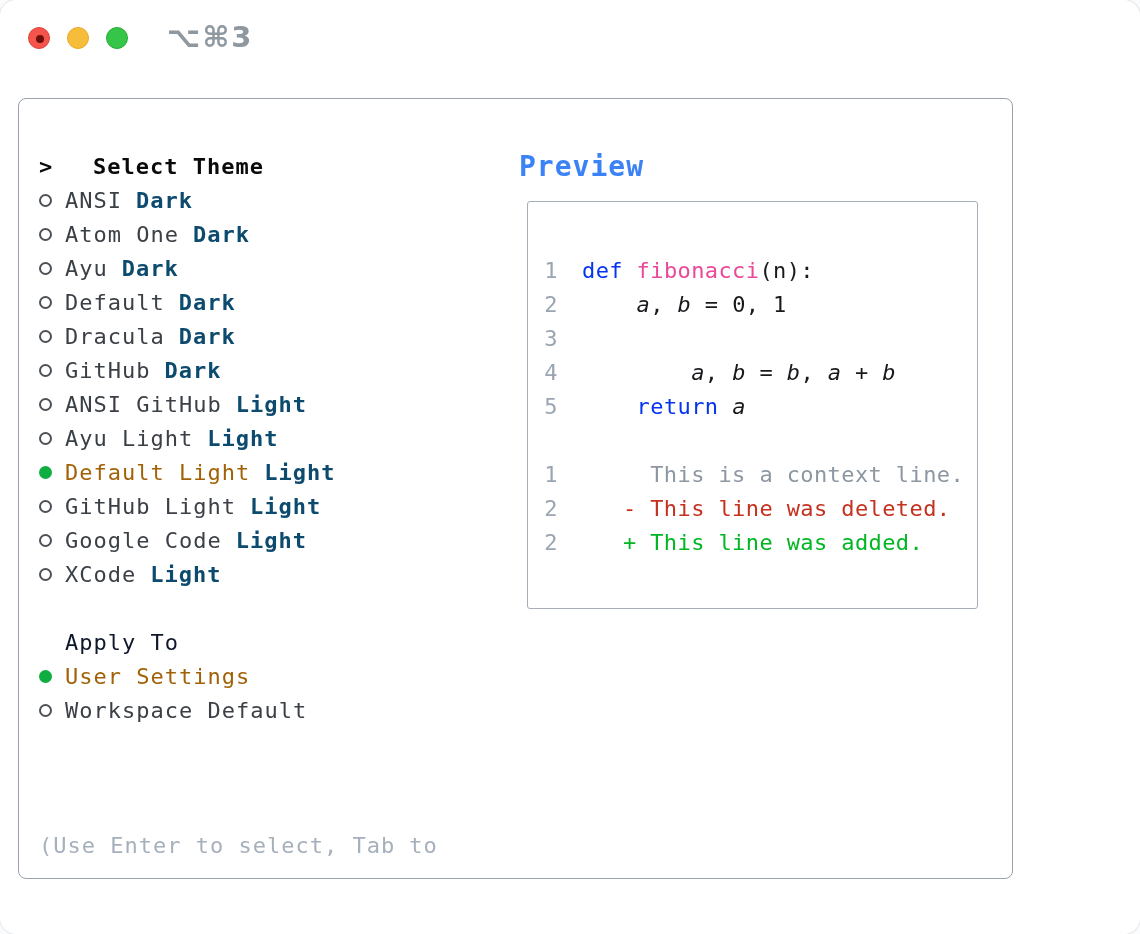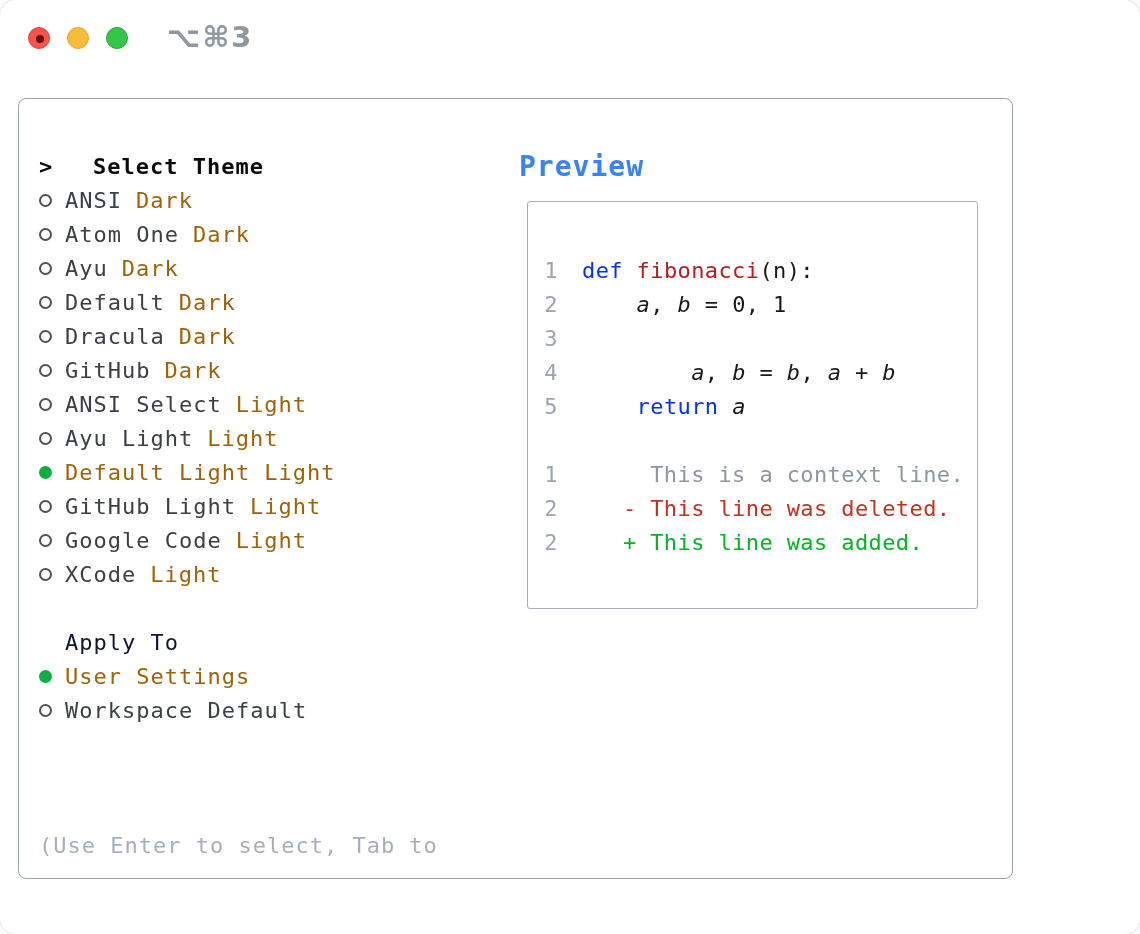--- a/index.html
+++ b/index.html
@@ -30,36 +30,36 @@
   .left-col{position:absolute;left:20px;top:50px;font-size:22px;letter-spacing:1px;color:#3b4046;}
   .row{height:34px;display:flex;align-items:center;}
   .marker{width:26px;flex:0 0 26px;display:flex;align-items:center;}
   .prompt{color:#0a0a0a;font-weight:bold;}
   .hdr{color:#0a0a0a;font-weight:bold;margin-left:28px;}
   .hdr2{color:#0f172a;}
   .bullet{width:13px;height:13px;border:2px solid #4c5157;border-radius:50%;box-sizing:border-box;display:inline-block;}
   .bullet.sel{background:#10ae41;border-color:#10ae41;}
   .name{color:#3b4046;white-space:pre;}
   .name.sel-text{color:#a16207;}
-  .tag{color:#a16207;margin-left:14px;white-space:pre;}
+  .tag{color:#0c4a6e;margin-left:14px;white-space:pre;font-weight:bold;}
   .spacer{height:34px;}
   .hint{color:#a6b0bc;width:440px;line-height:34px;white-space:pre-wrap;}
   
   .right-col{position:absolute;left:482px;top:50px;width:478px;}
   .preview-title{height:34px;display:flex;align-items:center;font-size:28px;font-weight:bold;color:#3b82f6;letter-spacing:1px;padding-left:18px;}
   .preview-box{
     margin-top:18px;margin-left:26px;width:451px;height:408px;box-sizing:border-box;
     border:1.5px solid #a7aeb8;border-radius:3px;background:#fff;
     padding:51px 0 0 16px;font-size:22px;letter-spacing:0.4px;
   }
   .cline{height:34px;display:flex;align-items:center;white-space:pre;}
   .ln{width:14px;flex:0 0 14px;text-align:right;margin-right:24px;color:#9aa5b1;}
   .lc{white-space:pre;color:#17191c;}
   .kw{color:#0533f0;}
-  .fn{color:#b91c1c;}
+  .fn{color:#ec4899;}
   .var{font-style:italic;color:#17191c;}
   .ctx{color:#8d97a2;}
   .del{color:#c5301f;}
   .add{color:#00b723;}
   .plain{color:#17191c;}
 </style>
 </head>
 <body>
 
 <div class="window">
@@ -123,21 +123,21 @@
             <span class="marker">
               <span class="bullet"></span>
             </span>
             <span class="name">GitHub</span>
             <span class="tag">Dark</span>
           </div>
           <div class="row">
             <span class="marker">
               <span class="bullet"></span>
             </span>
-            <span class="name">ANSI Select</span>
+            <span class="name">ANSI GitHub</span>
             <span class="tag">Light</span>
           </div>
           <div class="row">
             <span class="marker">
               <span class="bullet"></span>
             </span>
             <span class="name">Ayu Light</span>
             <span class="tag">Light</span>
           </div>
           <div class="row">

